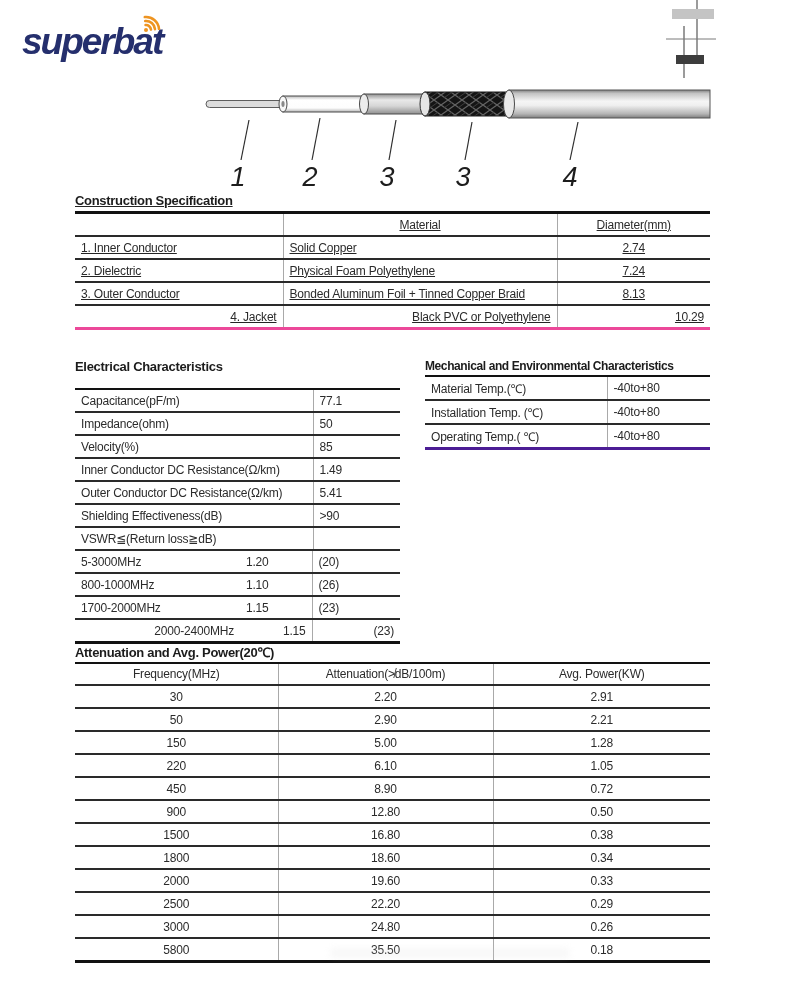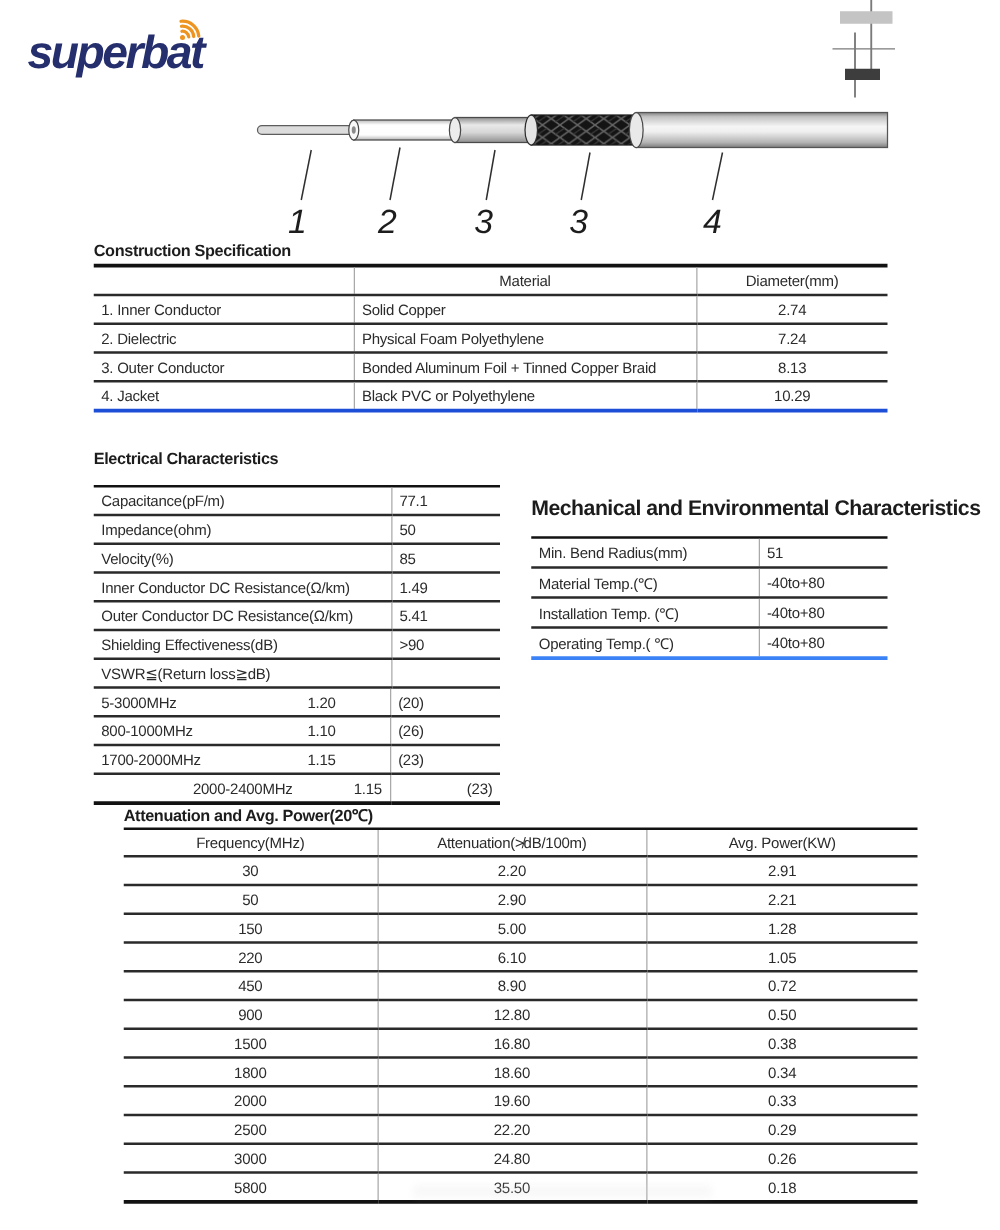--- a/index.html
+++ b/index.html
@@ -16,41 +16,41 @@
   
   .section{position:absolute;}
   .sec-title{font-weight:bold;white-space:nowrap;border-bottom:3px solid #121212;color:#1c1c1c;}
   .tbl{border-collapse:collapse;table-layout:fixed;width:100%;}
   .tbl td,.tbl th{
     height:21px;padding:0 6px;font-size:12px;font-weight:normal;
     letter-spacing:-0.2px;white-space:nowrap;overflow:hidden;
     border-bottom:2px solid #2a2a2a;color:#2b2b2b;
   }
   
-  #construction{left:75px;top:193px;width:635px;}
+  #construction{left:75px;top:193px;width:635px;text-decoration:underline;}
   #construction .sec-title{font-size:13px;line-height:16px;padding-bottom:2px;letter-spacing:-0.3px;}
   #construction-table th{text-align:center;}
   #construction-table th+th,#construction-table td+td{border-left:1px solid #a9a9a9;}
   #construction-table td:nth-child(1),#construction-table td:nth-child(2){text-align:left;}
   #construction-table td:nth-child(3){text-align:center;}
-  #construction-table tbody tr:last-child td{border-bottom:3px solid #1d4ed8;}
+  #construction-table tbody tr:last-child td{border-bottom:3px solid #ec4899;text-align:right;}
   
   #electrical{left:75px;top:360px;width:325px;}
   #electrical .sec-title{font-size:13px;line-height:13px;padding-bottom:15px;border-bottom-width:2.5px;letter-spacing:-0.3px;}
   #electrical-table td+td{border-left:1px solid #a9a9a9;}
   #vswr-table td:nth-child(3){border-left:1px solid #a9a9a9;}
   #vswr-table tbody tr:last-child td{border-bottom:3px solid #121212;text-align:right;}
   
   #mechanical{left:425px;top:360px;width:285px;}
-  #mechanical .sec-title{font-size:17px;line-height:13px;padding-bottom:16px;border-bottom-width:2.5px;letter-spacing:-0.4px;margin-top:40px;}
+  #mechanical .sec-title{font-size:12px;line-height:13px;padding-bottom:2px;border-bottom-width:2.5px;letter-spacing:-0.4px;}
   #mechanical-table td{height:22px;}
   #mechanical-table td+td{border-left:1px solid #a9a9a9;}
-  #mechanical-table tbody tr:last-child td{border-bottom:3px solid #3b82f6;margin-left:44px;}
-  
-  #attenuation{left:75px;top:646px;width:635px;margin-left:24px;}
+  #mechanical-table tbody tr:last-child td{border-bottom:3px solid #4c1d95;margin-left:44px;}
+  
+  #attenuation{left:75px;top:646px;width:635px;}
   #attenuation .sec-title{font-size:13px;line-height:14px;padding-bottom:2px;border-bottom-width:2.5px;letter-spacing:-0.3px;}
   #attenuation-table th{height:20px;text-align:center;}
   #attenuation-table td{text-align:center;}
   #attenuation-table th+th,#attenuation-table td+td{border-left:1px solid #a9a9a9;}
   #attenuation-table tbody tr:last-child td{border-bottom:3px solid #121212;}
   
   #watermark{position:absolute;left:330px;top:948px;width:240px;height:10px;
     background:#d9d9d9;opacity:0.18;filter:blur(3px);border-radius:4px;}
 </style>
 </head>
@@ -242,24 +242,20 @@
 
 <div id="mechanical" class="section">
   <div class="sec-title">Mechanical and Environmental Characteristics</div>
   <table id="mechanical-table" class="tbl">
     <colgroup>
         <col style="width:182px">
         <col style="width:103px">
       </colgroup>
     <tbody id="mechanical-body">
         <tr>
-          <td>Min. Bend Radius(mm)</td>
-          <td>51</td>
-        </tr>
-        <tr>
           <td>Material Temp.(℃)</td>
           <td>-40to+80</td>
         </tr>
         <tr>
           <td>Installation Temp. (℃)</td>
           <td>-40to+80</td>
         </tr>
         <tr>
           <td>Operating Temp.( ℃)</td>
           <td>-40to+80</td>

